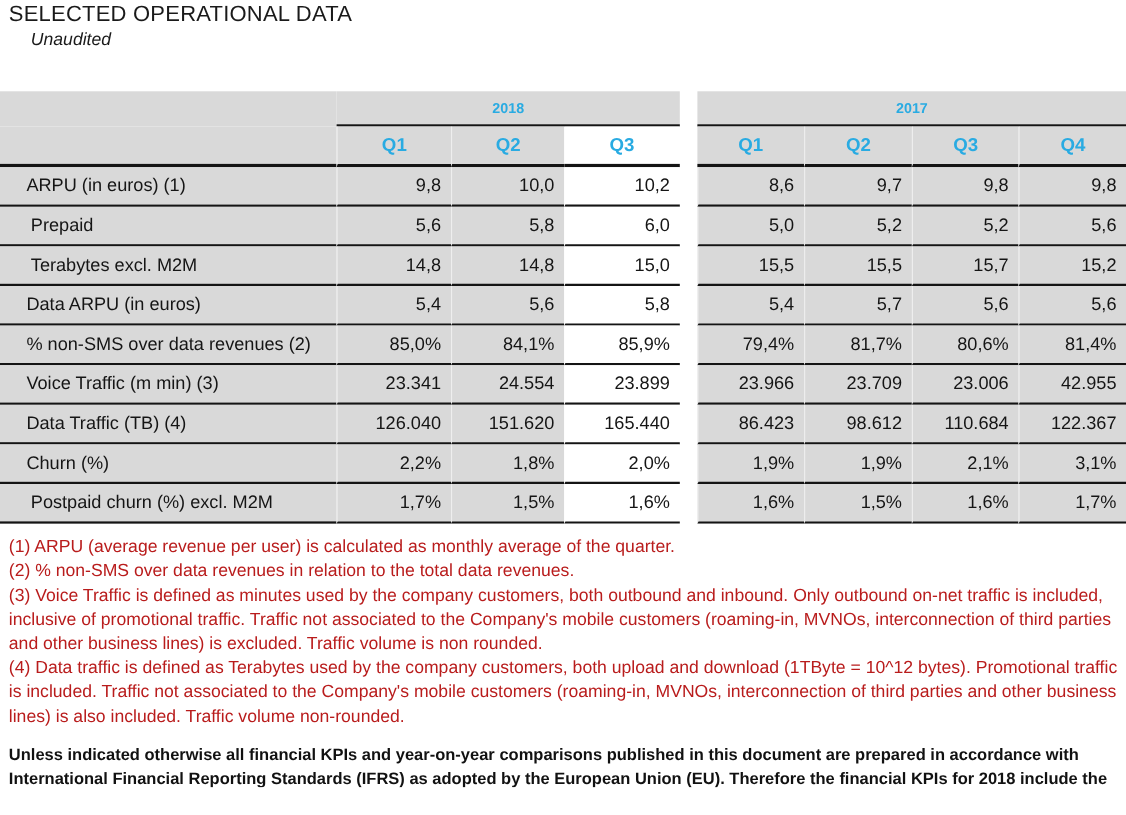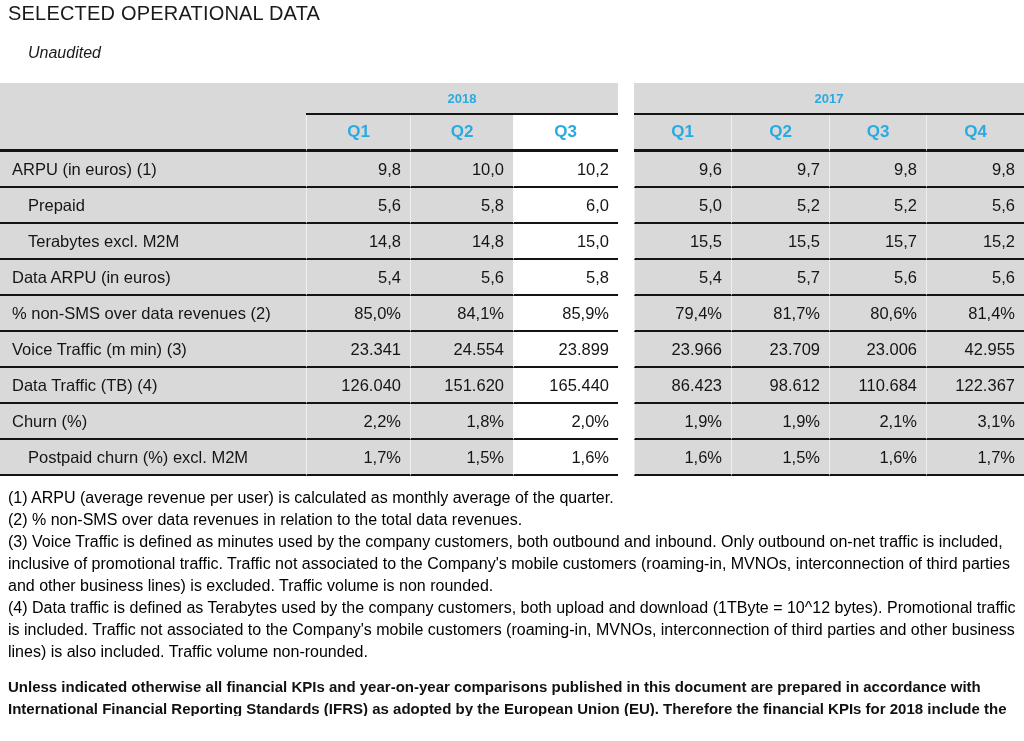--- a/index.html
+++ b/index.html
@@ -6,21 +6,21 @@
   .page {
     position:relative; width:1024px; height:716px; overflow:hidden;
     background:#ffffff; color:#161616;
     font-family:"Liberation Sans", sans-serif;
   }
   .title {
     position:absolute; left:8px; top:2px; margin:0;
     font-size:20px; font-weight:400; letter-spacing:0.2px; color:#1a1a1a;
   }
   .subtitle {
-    position:absolute; left:28px; top:44px;
+    position:absolute; left:28px; top:28px;
     font-size:16px; font-style:italic; color:#1a1a1a;
   }
   .optable {
     position:absolute; left:0; top:83px; width:1024px;
     display:grid;
     grid-template-columns:306px 104px 103px 105px 16px 97px 98px 97px 98px;
     grid-template-rows:32px 37px repeat(9, 36px);
   }
   .cell {
     box-sizing:border-box; display:flex; align-items:center;
@@ -30,27 +30,27 @@
   .hl  { background:#ffffff; }
   .gap { background:transparent; }
   .bby { border-bottom:2px solid #141414; }  
   .bb2 { border-bottom:3px solid #141414; }  
   .bb1 { border-bottom:2px solid #141414; }  
   .yr, .qh { justify-content:center; font-weight:700; color:#29abe2; }
   .yr { font-size:13px; }
   .qh { font-size:17px; }
   .span3 { grid-column:span 3; }
   .span4 { grid-column:span 4; }
-  .lab { justify-content:flex-start; padding-left:12px; }
+  .lab { justify-content:flex-start; padding-left:24px; }
   .lab.ind { padding-left:28px; }
   .val { justify-content:flex-end; padding-right:9px; border-left:1px solid rgba(255,255,255,0.55); }
   .qh.colsep { border-left:1px solid rgba(255,255,255,0.55); }
   .footnotes {
     position:absolute; left:8px; top:487px; width:1008px;
-    font-size:16px; line-height:22px; color:#000000;
+    font-size:16px; line-height:22px; color:#b91c1c;
   }
   .footnotes p { margin:0; }
   .disclaimer {
     position:absolute; left:8px; top:676px; width:1010px; margin:0;
     font-size:15px; line-height:22px; font-weight:700; color:#111111;
   }
 </style>
 </head>
 <body>
 
@@ -74,21 +74,21 @@
     <div class="cell g qh bb2">Q1</div>
     <div class="cell g qh bb2 colsep">Q2</div>
     <div class="cell g qh bb2 colsep">Q3</div>
     <div class="cell g qh bb2 colsep">Q4</div>
 
     <div class="cell g lab bb1">ARPU (in euros) (1)</div>
     <div class="cell g val bb1">9,8</div>
     <div class="cell g val bb1">10,0</div>
     <div class="cell hl val bb1">10,2</div>
     <div class="cell gap"></div>
-    <div class="cell g val bb1">9,6</div>
+    <div class="cell g val bb1">8,6</div>
     <div class="cell g val bb1">9,7</div>
     <div class="cell g val bb1">9,8</div>
     <div class="cell g val bb1">9,8</div>
 
     <div class="cell g lab ind bb1">Prepaid</div>
     <div class="cell g val bb1">5,6</div>
     <div class="cell g val bb1">5,8</div>
     <div class="cell hl val bb1">6,0</div>
     <div class="cell gap"></div>
     <div class="cell g val bb1">5,0</div>

